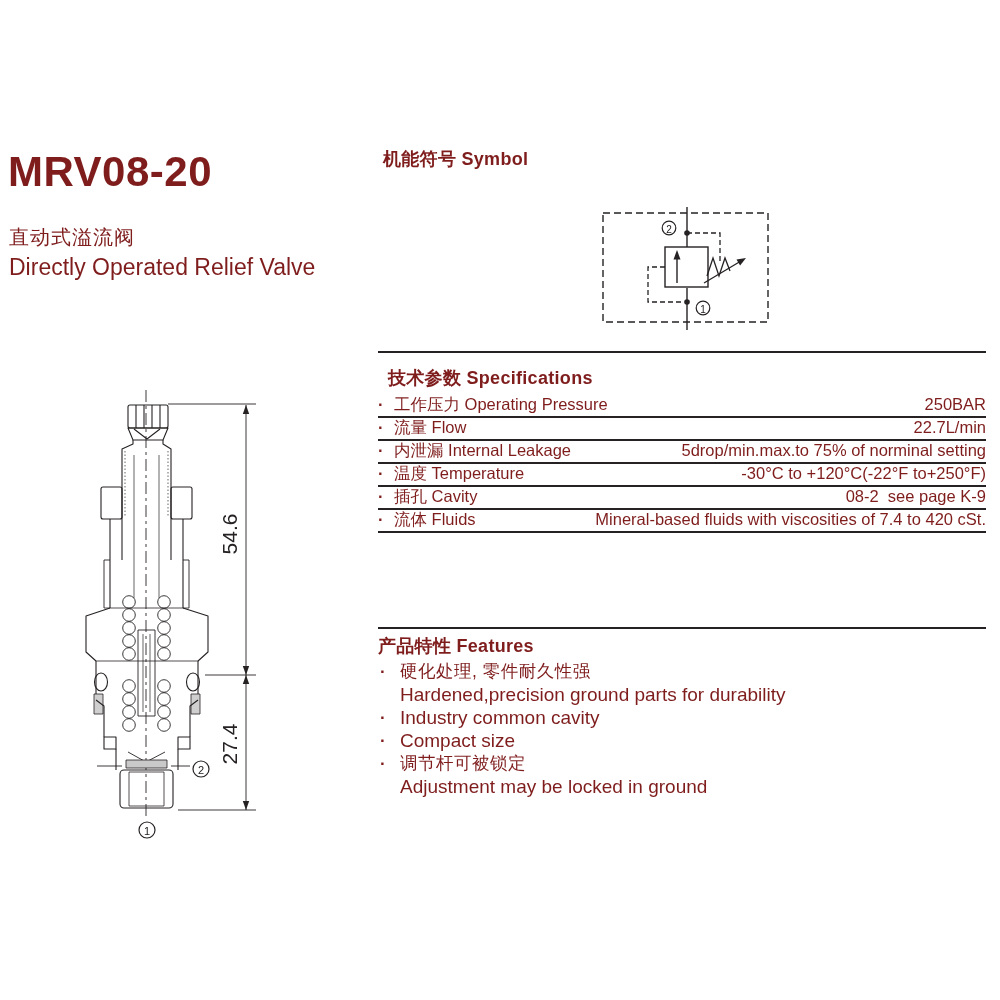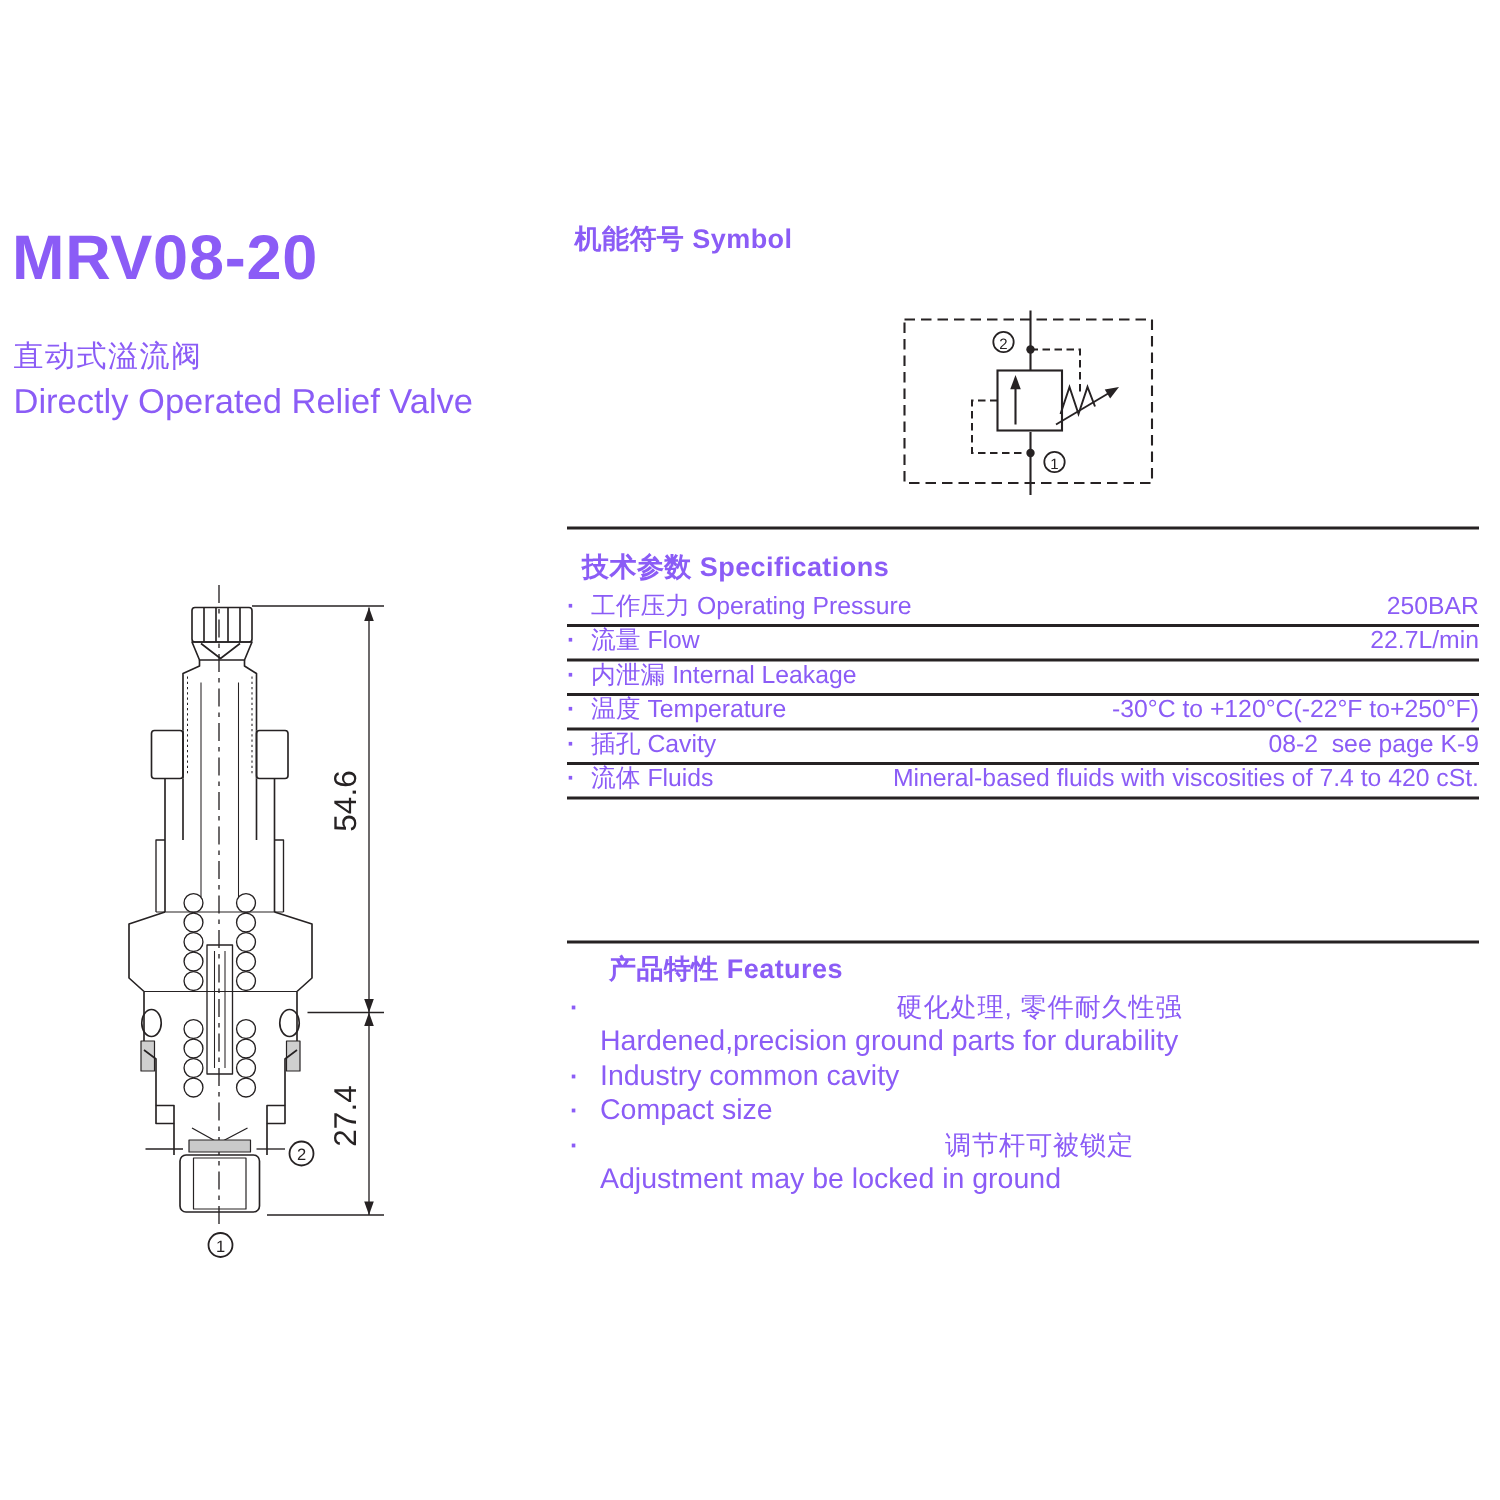--- a/index.html
+++ b/index.html
@@ -1,42 +1,42 @@
 <!DOCTYPE html>
 <html><head>
 <meta charset="utf-8">
 <style>
   html,body{margin:0;padding:0;background:#ffffff;}
   .page{
     position:relative;width:1000px;height:1000px;background:#ffffff;
-    font-family:"Liberation Sans","DejaVu Sans",sans-serif;color:#8b5cf6;overflow:hidden;
+    font-family:"Liberation Sans","DejaVu Sans",sans-serif;color:#7f1d1d;overflow:hidden;
   }
   .abs{position:absolute;}
   .product-title{left:8px;top:148px;font-size:42px;font-weight:bold;letter-spacing:0.5px;}
   .subtitle-zh{left:9px;top:224px;font-size:20px;letter-spacing:1px;}
   .subtitle-en{left:9px;top:254px;font-size:23px;}
   .section-heading{font-size:18px;font-weight:bold;letter-spacing:0.3px;}
   .symbol-heading{left:383px;top:147px;}
   .specs-heading{left:388px;top:366px;}
-  .features-heading{left:378px;top:634px;margin-left:28px;}
+  .features-heading{left:378px;top:634px;}
   .rule{left:378px;width:608px;height:2px;background:#262223;}
   .rule-specs{top:351px;}
   .rule-features{top:627px;}
   .spec-table{left:378px;top:395px;width:608px;}
   .spec-row{
     display:flex;align-items:flex-end;height:23px;
     border-bottom:2px solid #262223;font-size:16.5px;line-height:21px;
     box-sizing:border-box;padding-bottom:1px;
   }
   .spec-bullet{width:16px;text-align:left;font-weight:bold;}
   .spec-value{margin-left:auto;white-space:pre;}
   .spec-label{white-space:pre;}
   .features-list{left:378px;top:660px;width:608px;}
   .feature-item{position:relative;padding-left:22px;}
-  .feature-zh{font-size:17.5px;line-height:23px;letter-spacing:0.5px;text-align:center;}
+  .feature-zh{font-size:17.5px;line-height:23px;letter-spacing:0.5px;}
   .feature-en{font-size:19px;line-height:23px;}
   .feature-bullet{position:absolute;left:2px;top:0;font-size:17px;line-height:23px;font-weight:bold;}
   svg{display:block;}
   svg text{font-family:"Liberation Sans","DejaVu Sans",sans-serif;fill:#262223;}
   .ink-stroke{stroke:#262223;fill:none;}
 </style>
 </head>
 <body>
 
 <div class="page">
@@ -182,20 +182,21 @@
       <span class="spec-value">250BAR</span>
     </div>
     <div class="spec-row">
       <span class="spec-bullet">·</span>
       <span class="spec-label">流量 Flow</span>
       <span class="spec-value">22.7L/min</span>
     </div>
     <div class="spec-row">
       <span class="spec-bullet">·</span>
       <span class="spec-label">内泄漏 Internal Leakage</span>
+      <span class="spec-value">5drop/min.max.to 75% of norminal setting</span>
     </div>
     <div class="spec-row">
       <span class="spec-bullet">·</span>
       <span class="spec-label">温度 Temperature</span>
       <span class="spec-value">-30°C to +120°C(-22°F to+250°F)</span>
     </div>
     <div class="spec-row">
       <span class="spec-bullet">·</span>
       <span class="spec-label">插孔 Cavity</span>
       <span class="spec-value">08-2  see page K-9</span>

